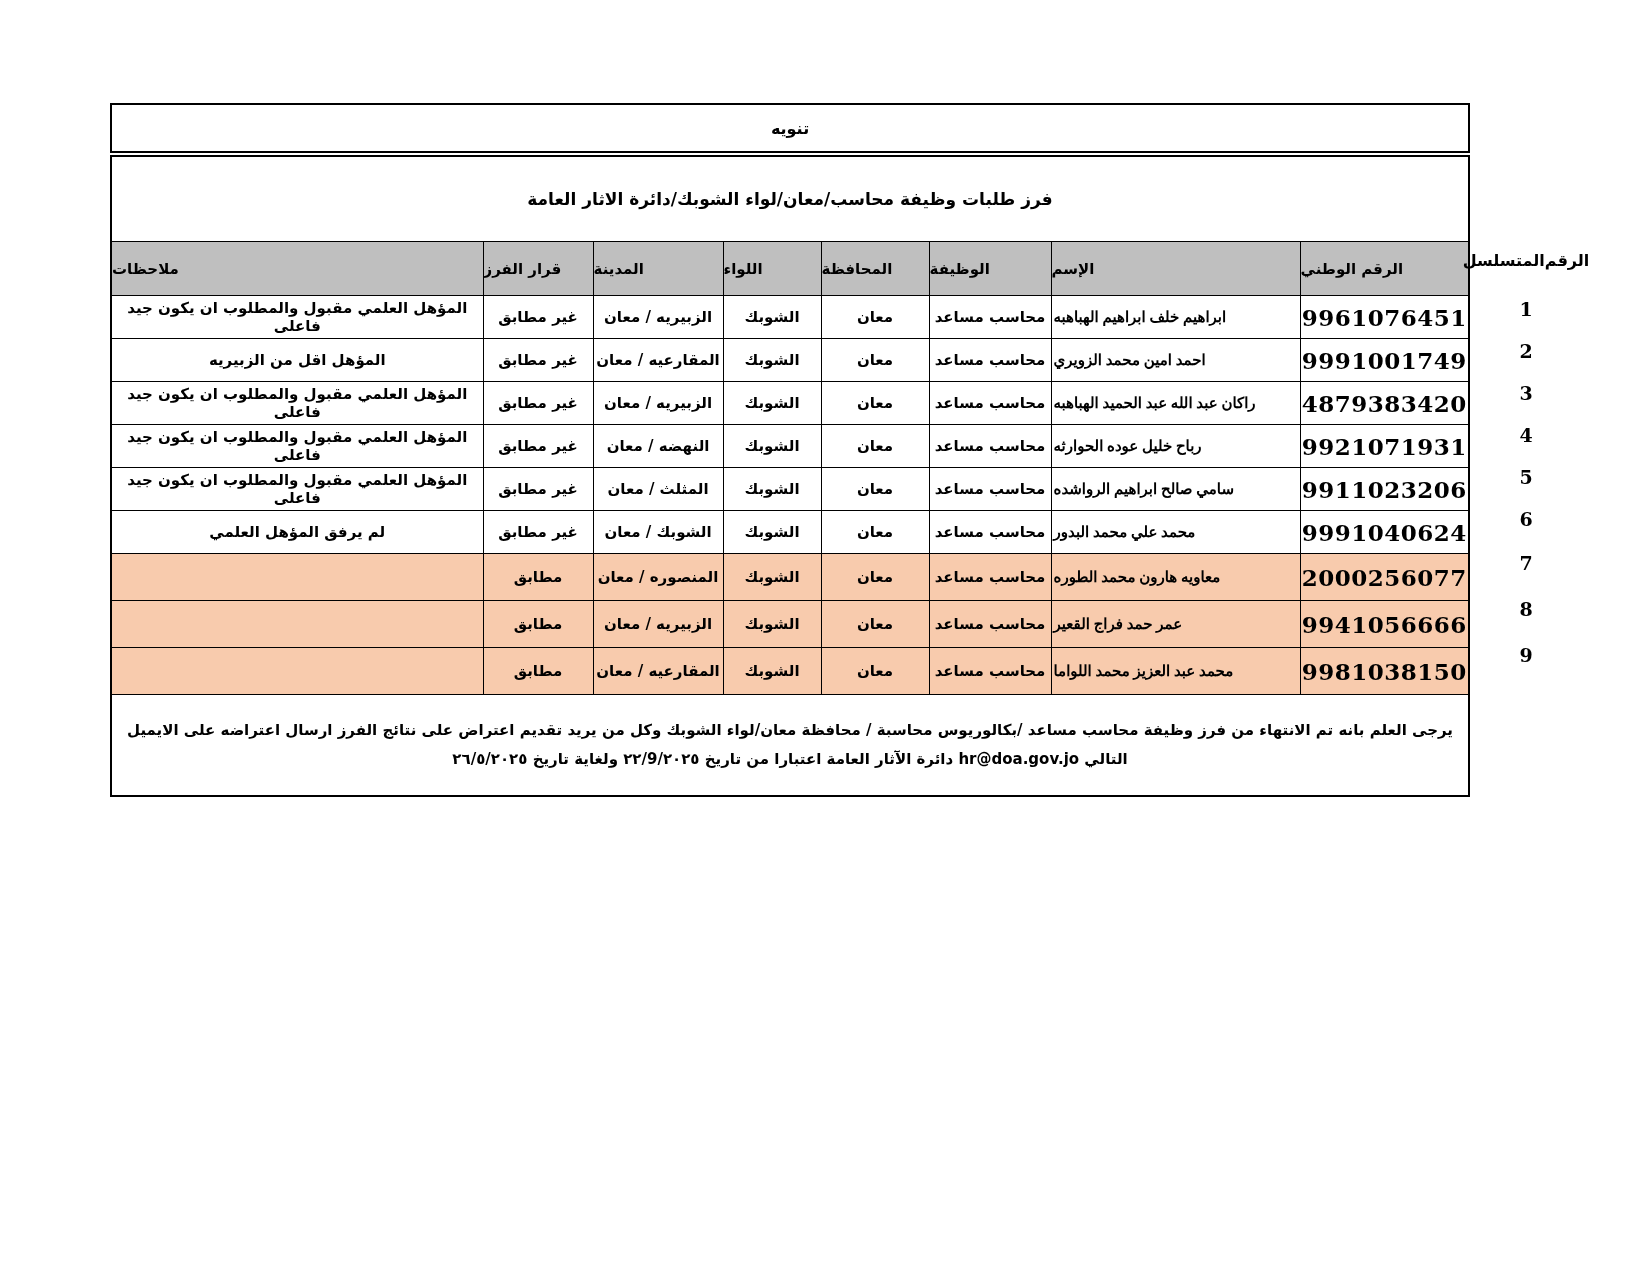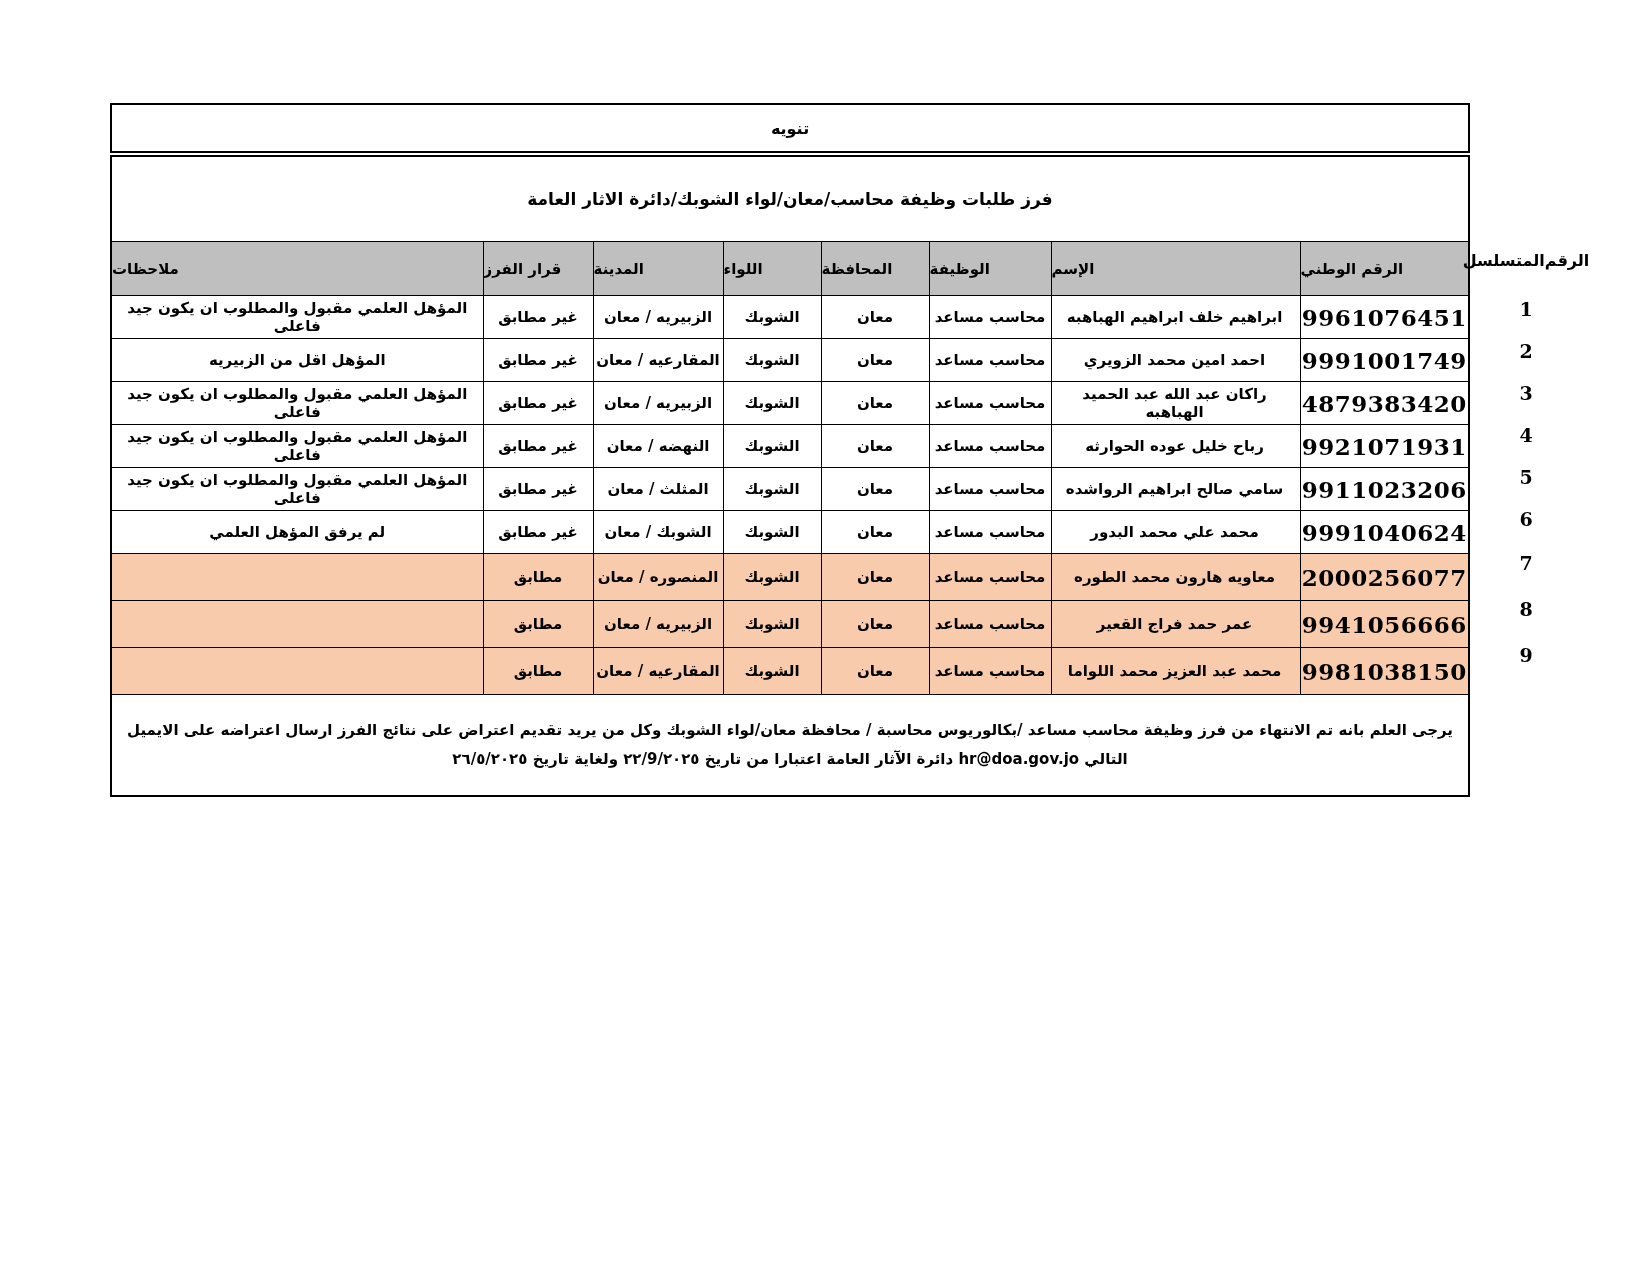--- a/index.html
+++ b/index.html
@@ -25,21 +25,21 @@
   .header-row td{
     height:53px;background:var(--header-bg,#BFBFBF);
     text-align:left;font-size:15px;
   }
   tr.data-row td{height:42px;font-size:15px;text-align:center;}
   tr.data-row.tall td{height:46px;}
   tr.data-row td.c-num{
     font-family:"DejaVu Serif","Liberation Serif",serif;
     font-size:23px;letter-spacing:.5px;
   }
-  tr.data-row td.c-name{text-align:center;padding:0 4px 0 2px;}
+  tr.data-row td.c-name{text-align:left;padding:0 4px 0 2px;font-family:Liberation Serif, serif;}
   tr.matched td{background:var(--match-bg,#F8CBAD);}
   .footer-cell{
     height:92px;text-align:center;font-size:15px;line-height:1.95;
     padding:4px 14px;
   }
   .footer-cell .email{
     direction:ltr;unicode-bidi:embed;
     font-family:"DejaVu Sans",sans-serif;font-weight:bold;
   }
   

